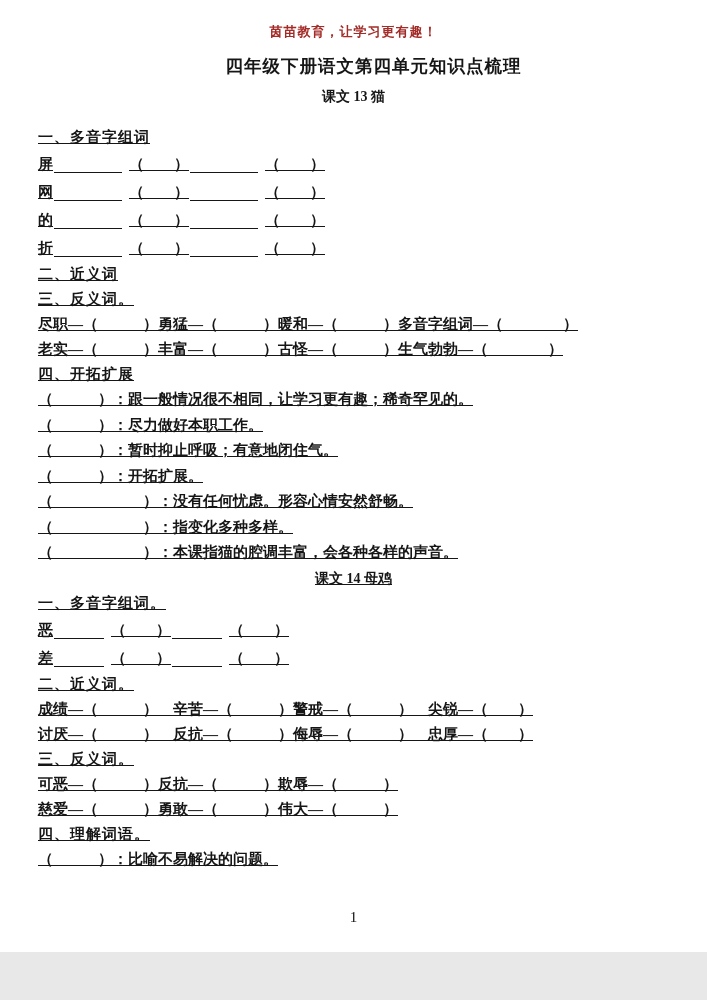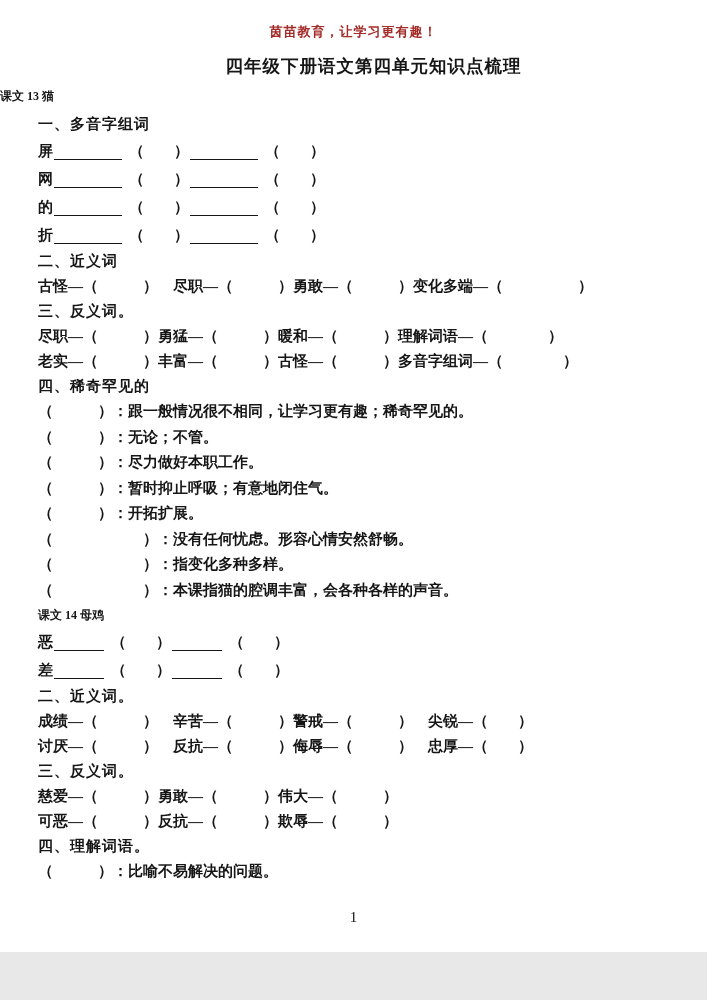--- a/index.html
+++ b/index.html
@@ -26,27 +26,29 @@
   .doc-title {
     margin-top: 15px;
     text-align: center;
     font-size: 17.5px;
     line-height: 22px;
     letter-spacing: 1px;
     padding-left: 40px;
   }
   .lesson-title {
     margin-top: 9px;
-    font-size: 12px;
+    text-align: center;
+    font-size: 14px;
     line-height: 21px;
   }
   .lesson-title.inline { margin-top: 0; line-height: 25px; }
   .content {
-    margin: 5px 38px 0 38px;
+    margin: 18px 38px 0 38px;
     font-size: 15px;
+    text-decoration: underline;
   }
   .heading { line-height: 25px; letter-spacing: 1px; }
   .duoyin-row { line-height: 28px; white-space: nowrap; }
   .duoyin-row .blank {
     display: inline-block;
     width: 68px;
     height: 5px;
     border-bottom: 1.7px solid #161616;
     vertical-align: -4px;
     margin: 0 7px 0 1px;
@@ -87,52 +89,51 @@
       <span>网</span><span class="blank"></span><span>（　　）</span><span class="blank"></span><span>（　　）</span>
     </div>
     <div class="duoyin-row">
       <span>的</span><span class="blank"></span><span>（　　）</span><span class="blank"></span><span>（　　）</span>
     </div>
     <div class="duoyin-row">
       <span>折</span><span class="blank"></span><span>（　　）</span><span class="blank"></span><span>（　　）</span>
     </div>
 
     <div class="heading">二、近义词</div>
-    <div class="line">古怪—（　　　）　尽职—（　　　）勇敢—（　　　）变化多端—（　　　　　）</div>
 
     <div class="heading">三、反义词。</div>
-    <div class="line">尽职—（　　　）勇猛—（　　　）暖和—（　　　）理解词语—（　　　　）</div>
-    <div class="line">老实—（　　　）丰富—（　　　）古怪—（　　　）多音字组词—（　　　　）</div>
+    <div class="line">尽职—（　　　）勇猛—（　　　）暖和—（　　　）多音字组词—（　　　　）</div>
+    <div class="line">老实—（　　　）丰富—（　　　）古怪—（　　　）生气勃勃—（　　　　）</div>
 
-    <div class="heading">四、稀奇罕见的</div>
+    <div class="heading">四、开拓扩展</div>
     <div class="def-line">（　　　）：跟一般情况很不相同，让学习更有趣；稀奇罕见的。</div>
-    <div class="def-line">（　　　）：无论；不管。</div>
     <div class="def-line">（　　　）：尽力做好本职工作。</div>
     <div class="def-line">（　　　）：暂时抑止呼吸；有意地闭住气。</div>
     <div class="def-line">（　　　）：开拓扩展。</div>
     <div class="def-line">（　　　　　　）：没有任何忧虑。形容心情安然舒畅。</div>
     <div class="def-line">（　　　　　　）：指变化多种多样。</div>
     <div class="def-line">（　　　　　　）：本课指猫的腔调丰富，会各种各样的声音。</div>
 
     <div class="lesson-title inline">课文 14  母鸡</div>
 
+    <div class="heading">一、多音字组词。</div>
     <div class="duoyin-row narrow">
       <span>恶</span><span class="blank"></span><span>（　　）</span><span class="blank"></span><span>（　　）</span>
     </div>
     <div class="duoyin-row narrow">
       <span>差</span><span class="blank"></span><span>（　　）</span><span class="blank"></span><span>（　　）</span>
     </div>
 
     <div class="heading">二、近义词。</div>
     <div class="line">成绩—（　　　）　辛苦—（　　　）警戒—（　　　）　尖锐—（　　）</div>
     <div class="line">讨厌—（　　　）　反抗—（　　　）侮辱—（　　　）　忠厚—（　　）</div>
 
     <div class="heading">三、反义词。</div>
+    <div class="line">可恶—（　　　）反抗—（　　　）欺辱—（　　　）</div>
     <div class="line">慈爱—（　　　）勇敢—（　　　）伟大—（　　　）</div>
-    <div class="line">可恶—（　　　）反抗—（　　　）欺辱—（　　　）</div>
 
     <div class="heading">四、理解词语。</div>
     <div class="def-line">（　　　）：比喻不易解决的问题。</div>
 
   </div>
 
   <div class="page-number">1</div>
 
 </div>
 

